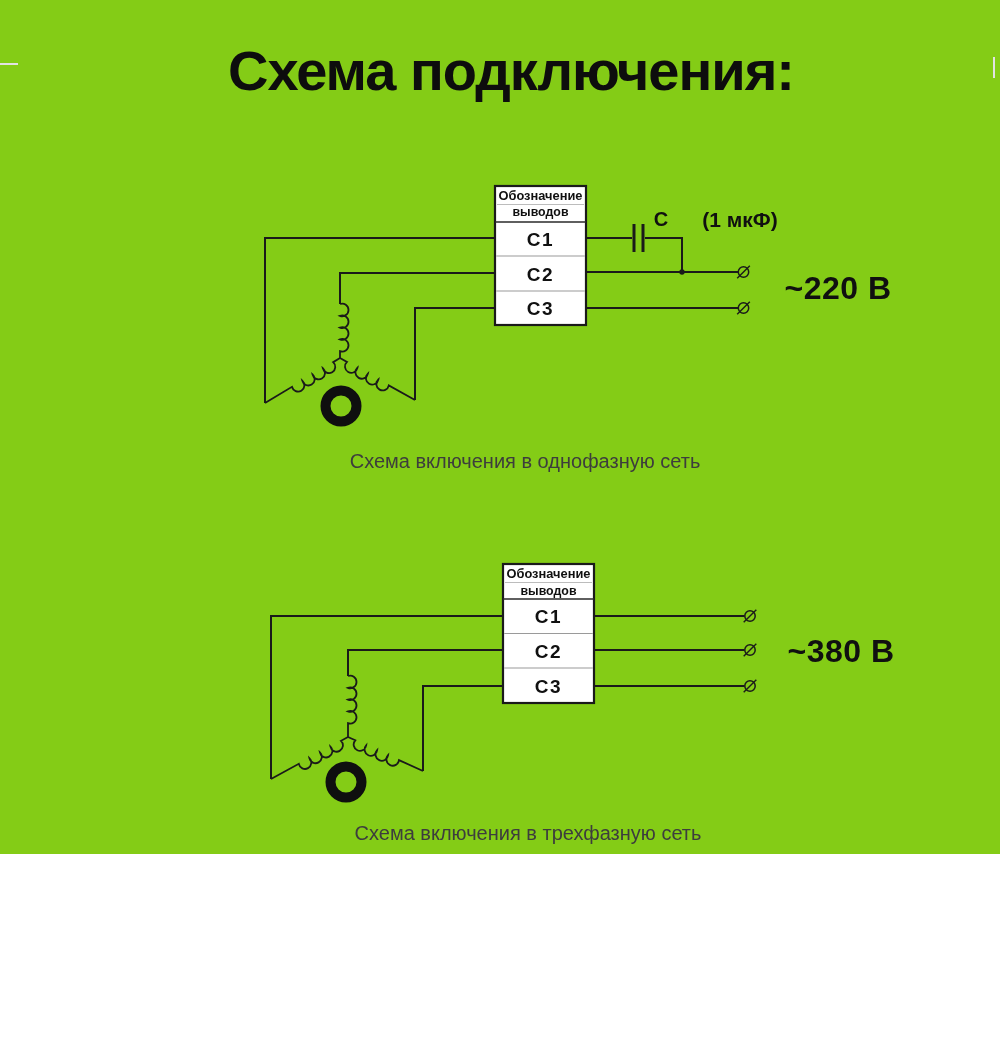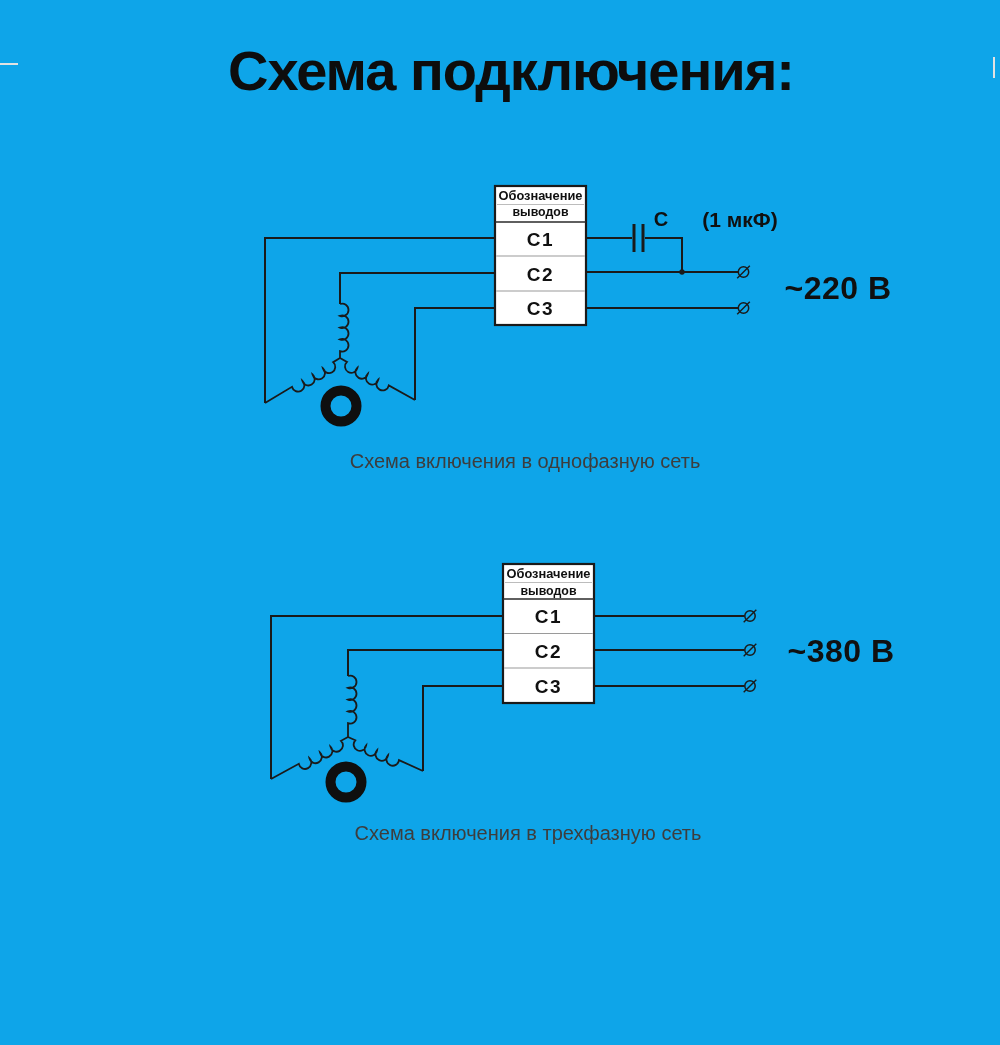--- a/index.html
+++ b/index.html
@@ -1,17 +1,17 @@
 <!DOCTYPE html>
 <html><head>
 <meta charset="utf-8">
 <style>
   html,body{margin:0;padding:0;background:#ffffff;}
   #page{
-    position:relative;width:1000px;height:1045px;background:#0ea5e9;overflow:hidden;
+    position:relative;width:1000px;height:854px;background:#84cc16;overflow:hidden;
     font-family:"Liberation Sans","DejaVu Sans",sans-serif;color:#0d0d0d;
   }
   .page-title{
     position:absolute;top:38px;left:0;right:0;margin:0;text-align:center;
     transform:translateX(11px);
     font-size:56px;font-weight:700;letter-spacing:-1px;color:#0d0d0d;white-space:nowrap;
   }
   .edge-artifact{position:absolute;background:#e2e2e2;}
   .diagram-svg{position:absolute;left:0;width:1000px;height:280px;}
   #svg-single{top:170px;}

